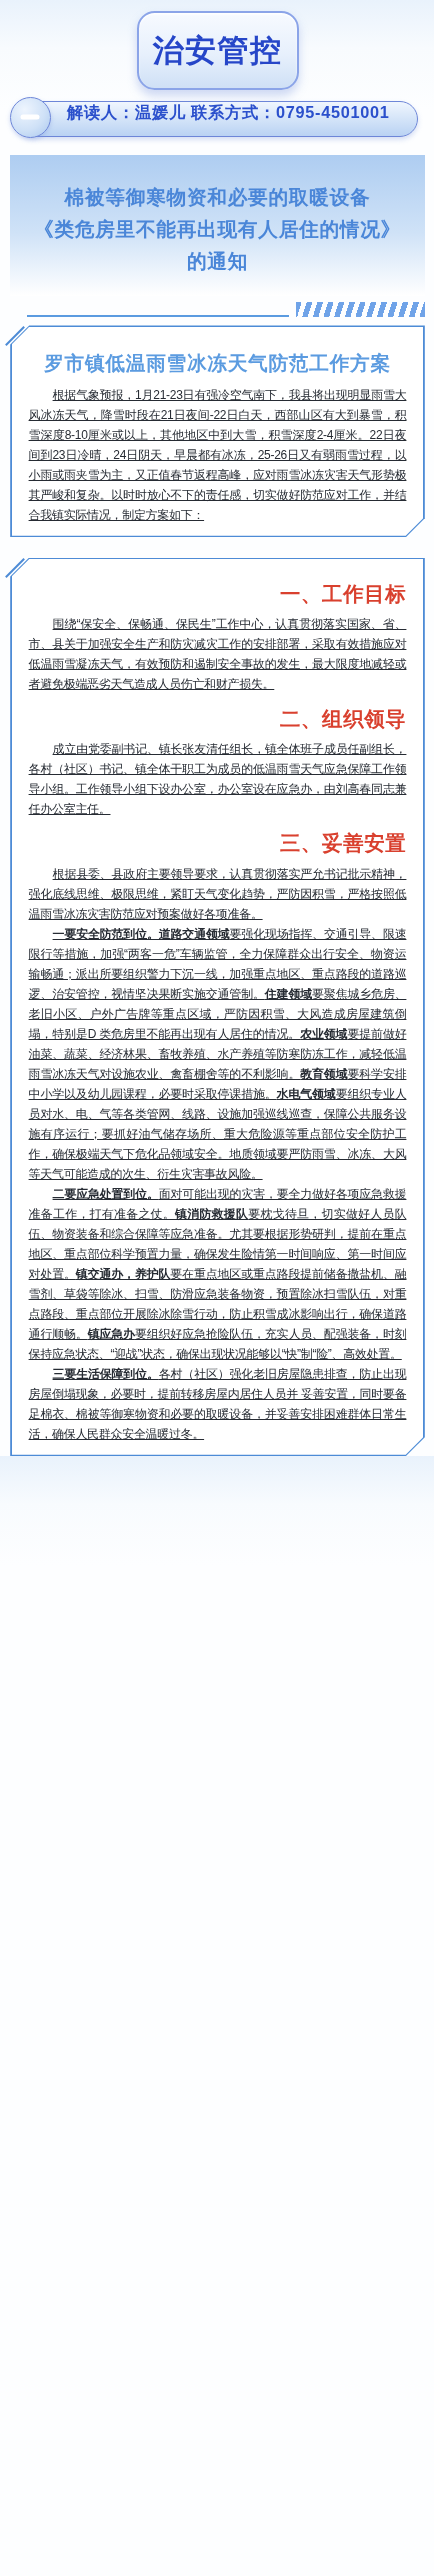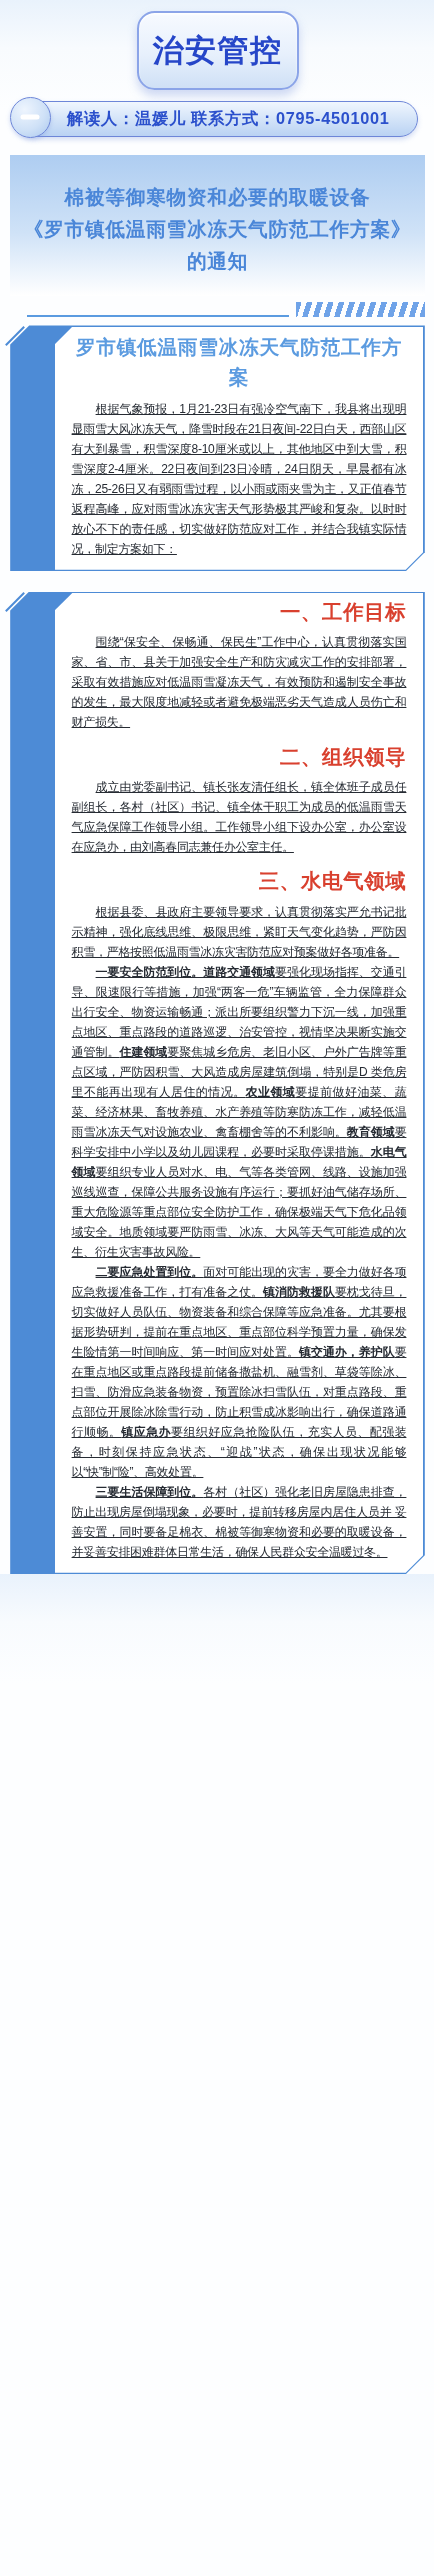--- a/index.html
+++ b/index.html
@@ -19,21 +19,21 @@
     background:linear-gradient(180deg,#f7faff 0%,#e7f0fc 55%,#cfe0f6 100%);
     border:2px solid #8ba4e8;border-radius:17.7px;
     box-shadow:0 5.4px 9.5px rgba(120,150,220,.35), inset 0 1.4px 2px #ffffff;
   }
 
   
   .pill{
     position:relative;margin:11px 17px 0 17px;height:34px;
     border-radius:18.3px;border:1.4px solid #6d86d8;
     background:linear-gradient(180deg,#f0f6fe 0%,#d7e6f9 45%,#b9d2f3 100%);
-    display:flex;align-items:center;padding-left:49px;
+    display:flex;padding-left:49px;
     box-shadow:0 2.7px 5.4px rgba(120,150,220,.3);
   }
   .pill-circle{
     position:absolute;left:-8.1px;top:-5.4px;width:39px;height:39px;border-radius:50%;
     border:1.4px solid #6d86d8;
     background:radial-gradient(circle at 35% 30%,#eef5fe 0%,#cfe1f7 55%,#a9c7ee 100%);
     box-shadow:0 2px 4.1px rgba(120,150,220,.35);
   }
   .pill-dash{
     position:absolute;left:50%;top:50%;transform:translate(-50%,-50%);
@@ -64,23 +64,22 @@
   .card-wrap.gap{margin-top:20.4px;}
   .card-wrap::before{ 
     content:"";position:absolute;left:4.1px;top:-2.7px;width:2px;height:26px;
     background:#4d8bd6;transform:rotate(45deg);
   }
   .card{
     background:#4d8bd6;padding:1.4px;
     clip-path:polygon(19px 0,100% 0,100% calc(100% - 19px),calc(100% - 19px) 100%,0 100%,0 19px);
   }
   .card-inner{
-    background:#ffffff;padding:1px 17px 11px 17px;
+    background:#ffffff;padding:17px 17px 11px 17px;
     clip-path:polygon(17.7px 0,100% 0,100% calc(100% - 17.7px),calc(100% - 17.7px) 100%,0 100%,0 17.7px);
-    margin-left:43px;
   }
   .card-title{
     text-align:center;font-size:19.7px;font-weight:bold;color:#5b9be0;
     letter-spacing:0.7px;margin:4.1px 0 6.8px 0;line-height:30px;
   }
   .para{
     margin:0;font-size:12px;line-height:20px;letter-spacing:-0.3px;
     text-align:justify;text-indent:2em;color:#262b33;text-decoration:underline;
   }
   .para .b{font-weight:bold;}
@@ -101,21 +100,21 @@
 
   <div class="pill">
     <div class="pill-circle">
       <div class="pill-dash"></div>
     </div>
     <div class="pill-text">解读人：温媛儿  联系方式：0795-4501001</div>
   </div>
 
   <div class="notice">
     <div class="notice-line">棉被等御寒物资和必要的取暖设备</div>
-    <div class="notice-line">《罗市镇低温雨雪冰冻天气防范工作方案》</div>
+    <div class="notice-line">《类危房里不能再出现有人居住的情况》</div>
     <div class="notice-line">的通知</div>
   </div>
 
   <div class="divider">
     <div class="divider-line"></div>
     <div class="stripes"></div>
   </div>
 
   <div class="card-wrap">
     <div class="card">
@@ -127,21 +126,21 @@
   </div>
 
   <div class="card-wrap gap">
     <div class="card">
       <div class="card-inner" id="sections">
 
         <div class="section-heading first-heading">一、工作目标</div>
           <p class="para"><span>围绕“保安全、保畅通、保民生”工作中心，认真贯彻落实国家、省、市、县关于加强安全生产和防灾减灾工作的安排部署，采取有效措施应对低温雨雪凝冻天气，有效预防和遏制安全事故的发生，最大限度地减轻或者避免极端恶劣天气造成人员伤亡和财产损失。</span></p>
           <div class="section-heading">二、组织领导</div>
           <p class="para"><span>成立由党委副书记、镇长张友清任组长，镇全体班子成员任副组长，各村（社区）书记、镇全体干职工为成员的低温雨雪天气应急保障工作领导小组。工作领导小组下设办公室，办公室设在应急办，由刘高春同志兼任办公室主任。</span></p>
-          <div class="section-heading">三、水电气领域</div>
+          <div class="section-heading">三、妥善安置</div>
           <p class="para"><span>根据县委、县政府主要领导要求，认真贯彻落实严允书记批示精神，强化底线思维、极限思维，紧盯天气变化趋势，严防因积雪，严格按照低温雨雪冰冻灾害防范应对预案做好各项准备。</span></p>
           <p class="para"><span class="b">一要安全防范到位。道路交通领域</span><span>要强化现场指挥、交通引导、限速限行等措施，加强“两客一危”车辆监管，全力保障群众出行安全、物资运输畅通；派出所要组织警力下沉一线，加强重点地区、重点路段的道路巡逻、治安管控，视情坚决果断实施交通管制。</span><span class="b">住建领域</span><span>要聚焦城乡危房、老旧小区、户外广告牌等重点区域，严防因积雪、大风造成房屋建筑倒塌，特别是D 类危房里不能再出现有人居住的情况。</span><span class="b">农业领域</span><span>要提前做好油菜、蔬菜、经济林果、畜牧养殖、水产养殖等防寒防冻工作，减轻低温雨雪冰冻天气对设施农业、禽畜棚舍等的不利影响。</span><span class="b">教育领域</span><span>要科学安排中小学以及幼儿园课程，必要时采取停课措施。</span><span class="b">水电气领域</span><span>要组织专业人员对水、电、气等各类管网、线路、设施加强巡线巡查，保障公共服务设施有序运行；要抓好油气储存场所、重大危险源等重点部位安全防护工作，确保极端天气下危化品领域安全。地质领域要严防雨雪、冰冻、大风等天气可能造成的次生、衍生灾害事故风险。</span></p>
           <p class="para"><span class="b">二要应急处置到位。</span><span>面对可能出现的灾害，要全力做好各项应急救援准备工作，打有准备之仗。</span><span class="b">镇消防救援队</span><span>要枕戈待旦，切实做好人员队伍、物资装备和综合保障等应急准备。尤其要根据形势研判，提前在重点地区、重点部位科学预置力量，确保发生险情第一时间响应、第一时间应对处置。</span><span class="b">镇交通办，养护队</span><span>要在重点地区或重点路段提前储备撒盐机、融雪剂、草袋等除冰、扫雪、防滑应急装备物资，预置除冰扫雪队伍，对重点路段、重点部位开展除冰除雪行动，防止积雪成冰影响出行，确保道路通行顺畅。</span><span class="b">镇应急办</span><span>要组织好应急抢险队伍，充实人员、配强装备，时刻保持应急状态、“迎战”状态，确保出现状况能够以“快”制“险”、高效处置。</span></p>
           <p class="para"><span class="b">三要生活保障到位。</span><span>各村（社区）强化老旧房屋隐患排查，防止出现房屋倒塌现象，必要时，提前转移房屋内居住人员并 妥善安置，同时要备足棉衣、棉被等御寒物资和必要的取暖设备，并妥善安排困难群体日常生活，确保人民群众安全温暖过冬。</span></p>
       </div>
     </div>
   </div>
 
 </div>
 

